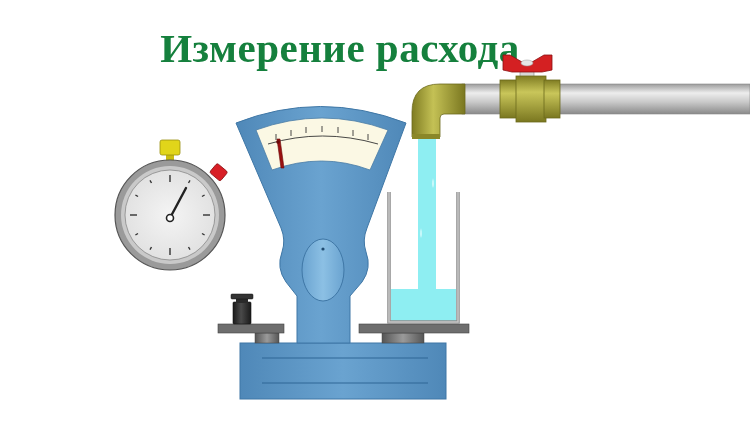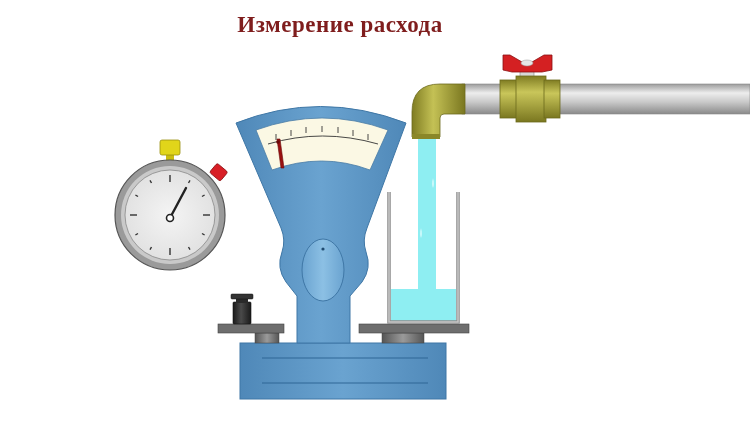--- a/index.html
+++ b/index.html
@@ -1,19 +1,19 @@
 <!DOCTYPE html>
 <html><head>
 <meta charset="utf-8">
 <style>
   html, body { margin: 0; padding: 0; background: #ffffff; }
   body { width: 750px; height: 421px; position: relative; overflow: hidden; font-family: "Liberation Serif", serif; }
   .title {
-    position: absolute; left: 0; top: 12px; width: 680px; text-align: center;
-    font-family: "Liberation Serif", serif; font-weight: bold; font-size: 23px; color: #7f1d1d;
+    position: absolute; left: 0; top: 24px; width: 680px; text-align: center;
+    font-family: "Liberation Serif", serif; font-weight: bold; font-size: 41px; color: #15803d;
     letter-spacing: 0.5px;
   }
   svg.scene { position: absolute; left: 0; top: 0; }
 </style>
 </head>
 <body>
 
 <div class="title">Измерение расхода</div>
 
 <svg class="scene" width="750" height="421" viewBox="0 0 750 421" xmlns="http://www.w3.org/2000/svg">

